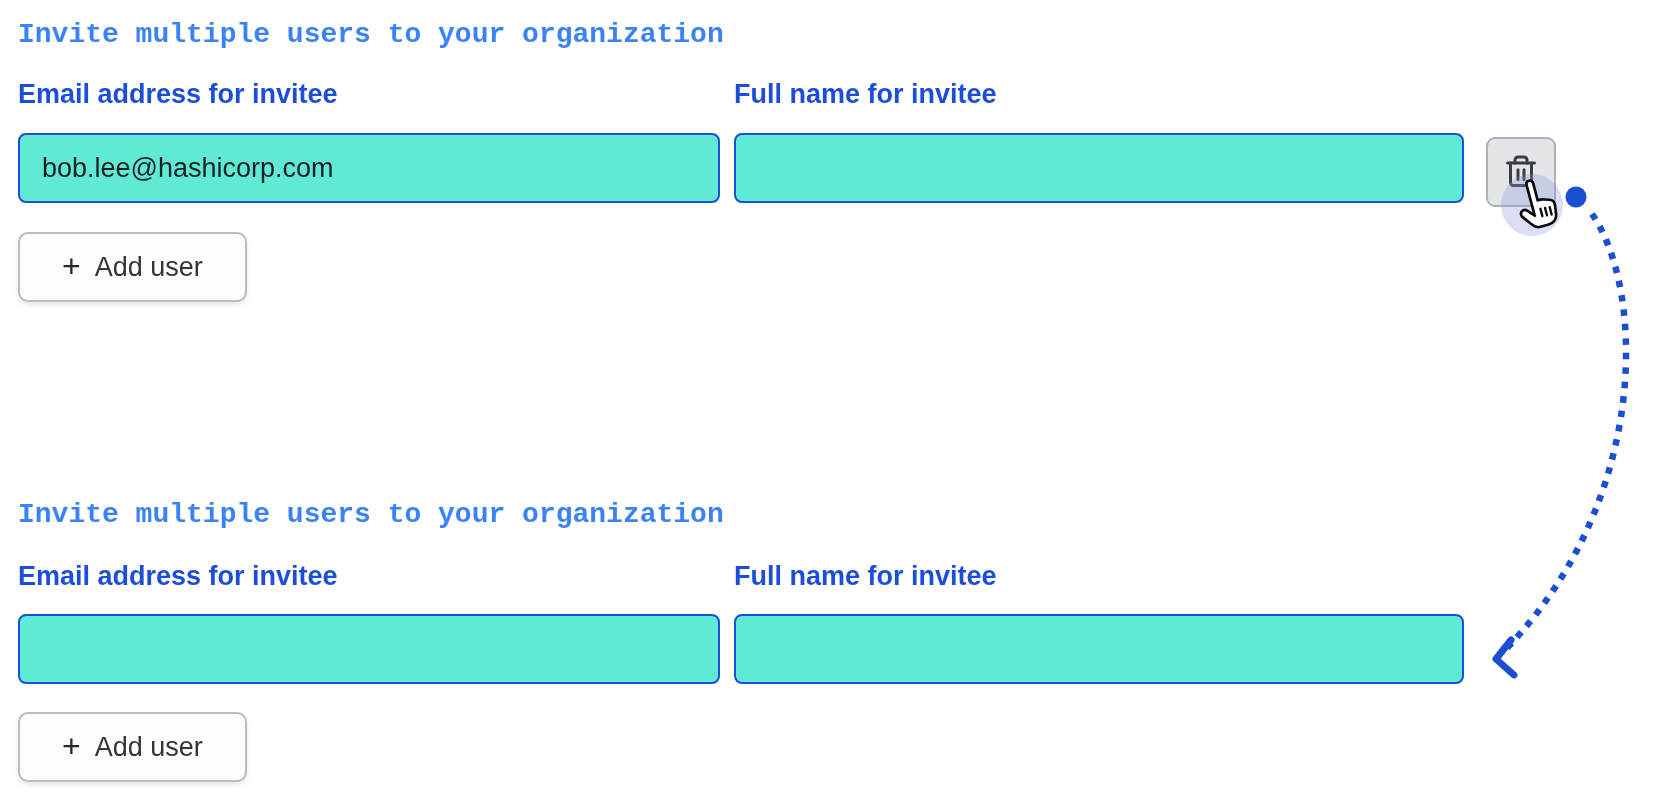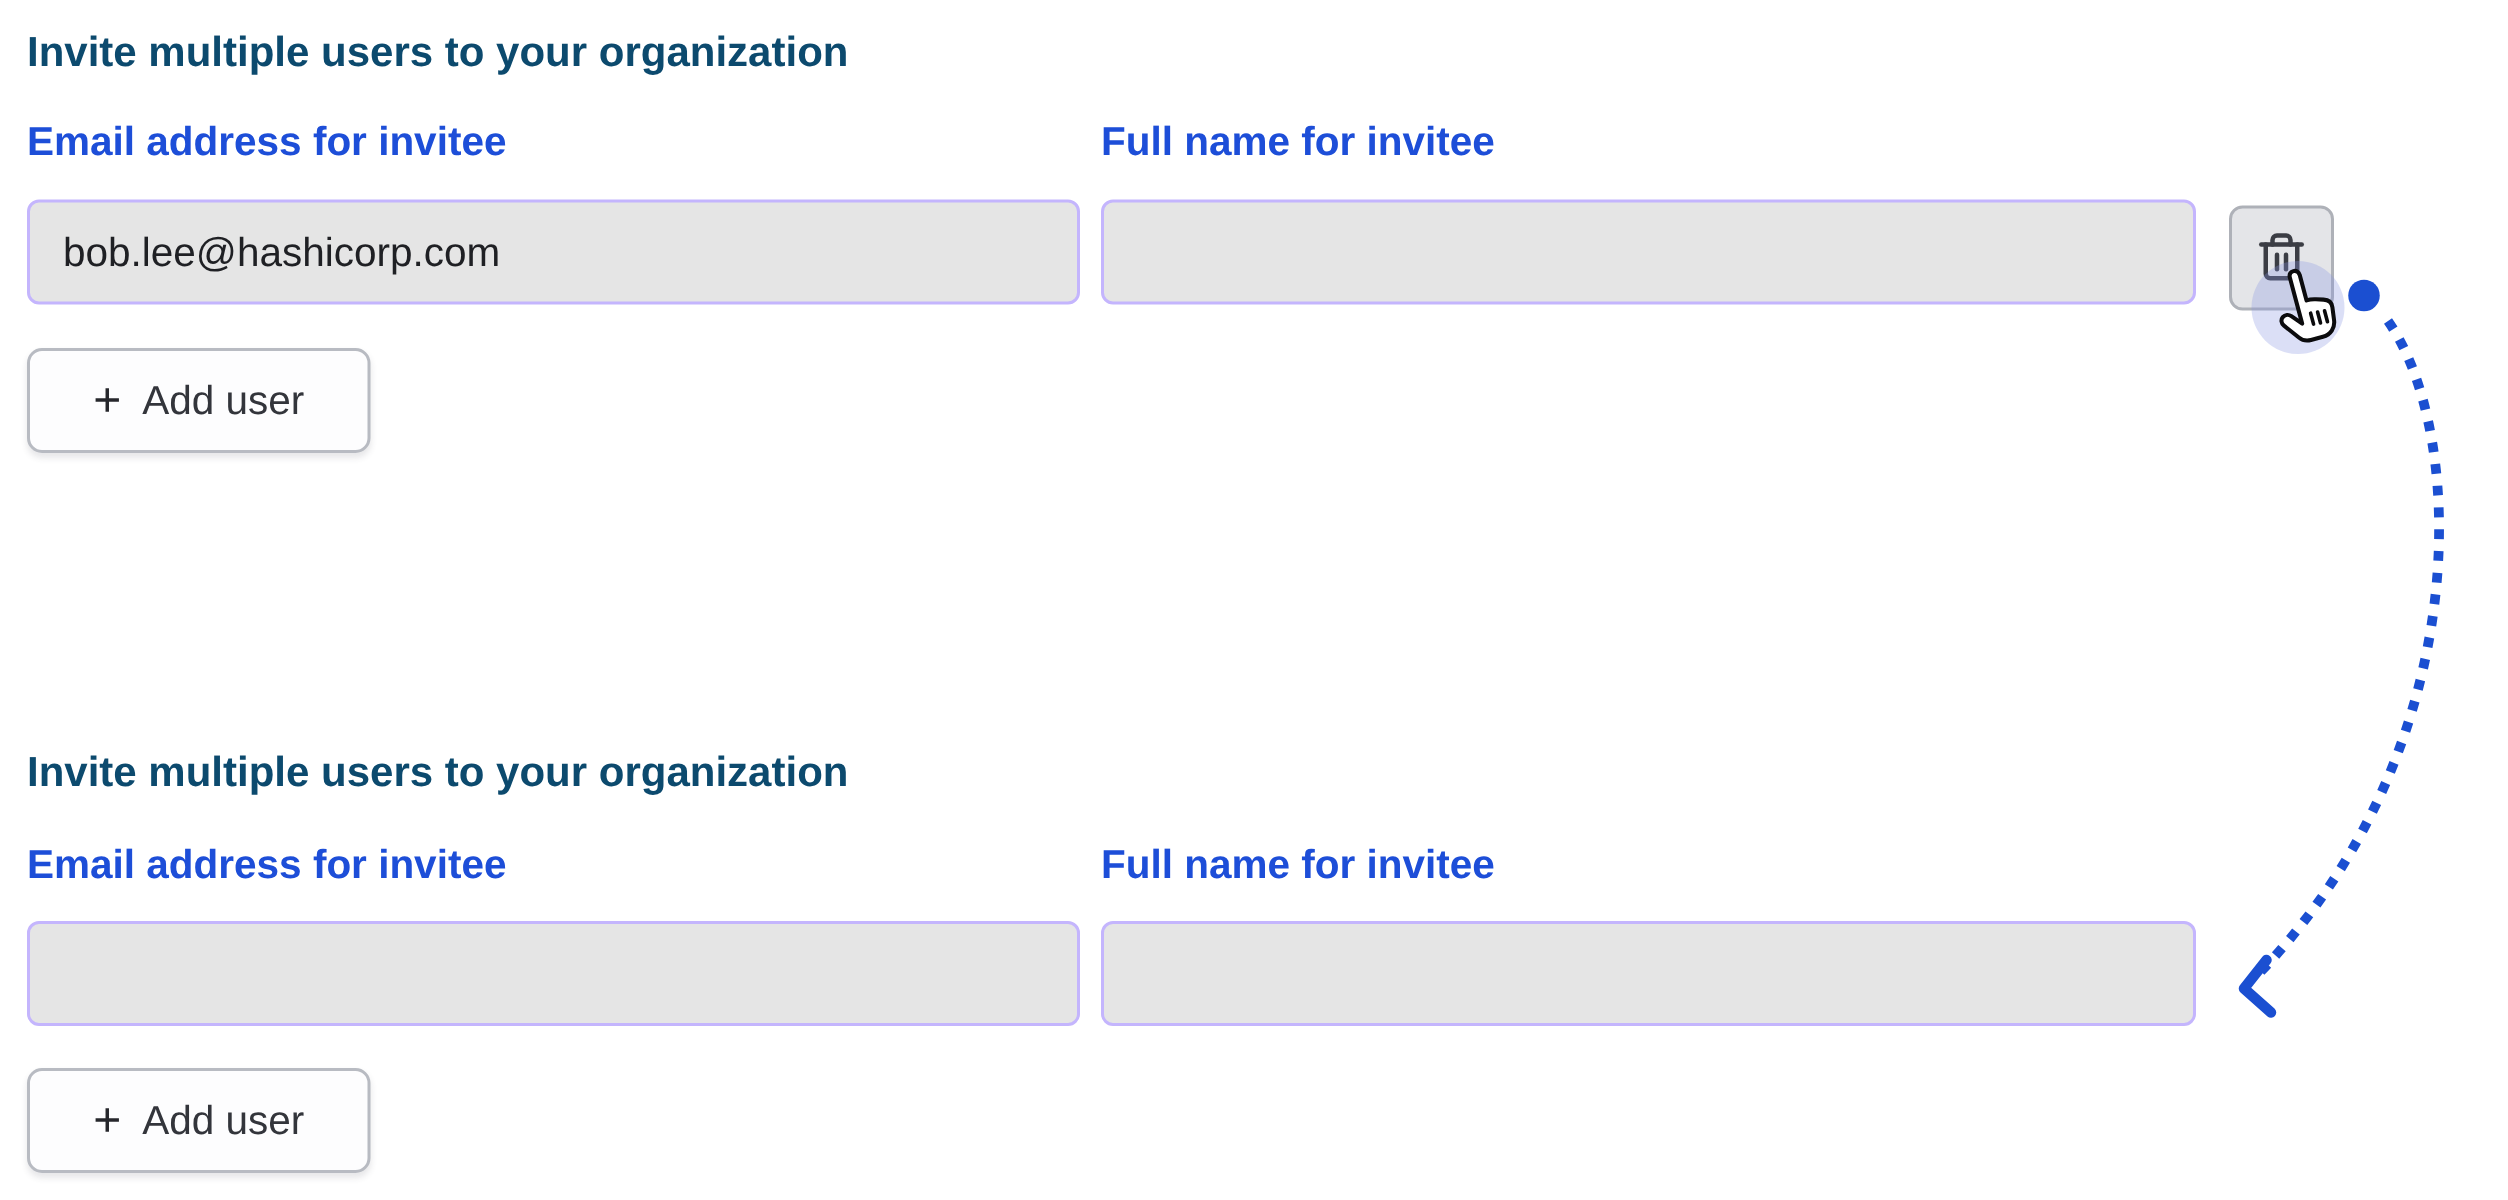--- a/index.html
+++ b/index.html
@@ -4,28 +4,28 @@
 <style>
   html,body{margin:0;padding:0;}
   body{
     width:1672px;height:800px;position:relative;overflow:hidden;
     background:#ffffff;
     font-family:"Liberation Sans","DejaVu Sans",sans-serif;
     color:#1a1b1f;
   }
   .abs{position:absolute;}
   .heading{
-    left:18px;font-size:28px;font-weight:700;color:#0c4a6e;white-space:nowrap;
+    left:18px;font-size:28px;font-weight:700;color:#3b82f6;white-space:nowrap;font-family:Liberation Mono, monospace;
   }
   .field-label{
     font-size:27px;font-weight:700;color:#1d4ed8;white-space:nowrap;
   }
   .text-input{
     box-sizing:border-box;height:70px;
-    border:2px solid #c4b5fd;border-radius:8px;background:#e5e5e5;
+    border:2px solid #1d4ed8;border-radius:8px;background:#5eead4;
     font-family:"Liberation Sans","DejaVu Sans",sans-serif;
     font-size:27px;color:#1f2024;padding:0 22px;outline:none;
   }
   .add-user-btn{
     box-sizing:border-box;left:18px;width:229px;height:70px;
     display:flex;align-items:center;justify-content:center;gap:14px;
     background:#fdfdfe;border:2px solid #b8bbc2;border-radius:10px;
     box-shadow:0 3px 4px rgba(60,60,70,0.12);
     font-family:inherit;font-size:27px;font-weight:500;color:#33353b;
     cursor:pointer;padding:0;

